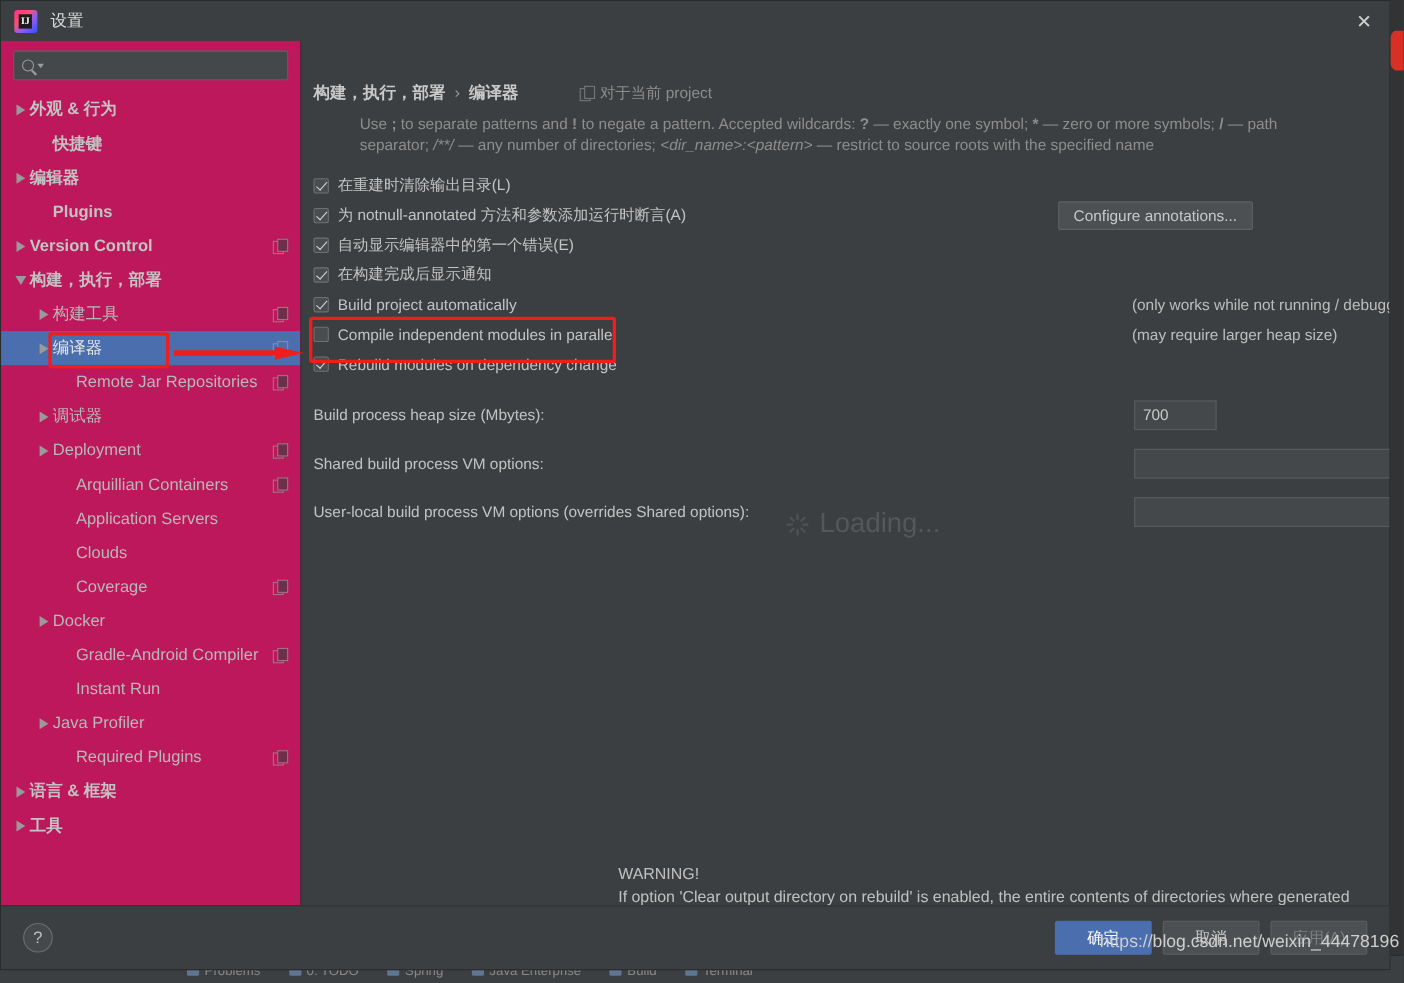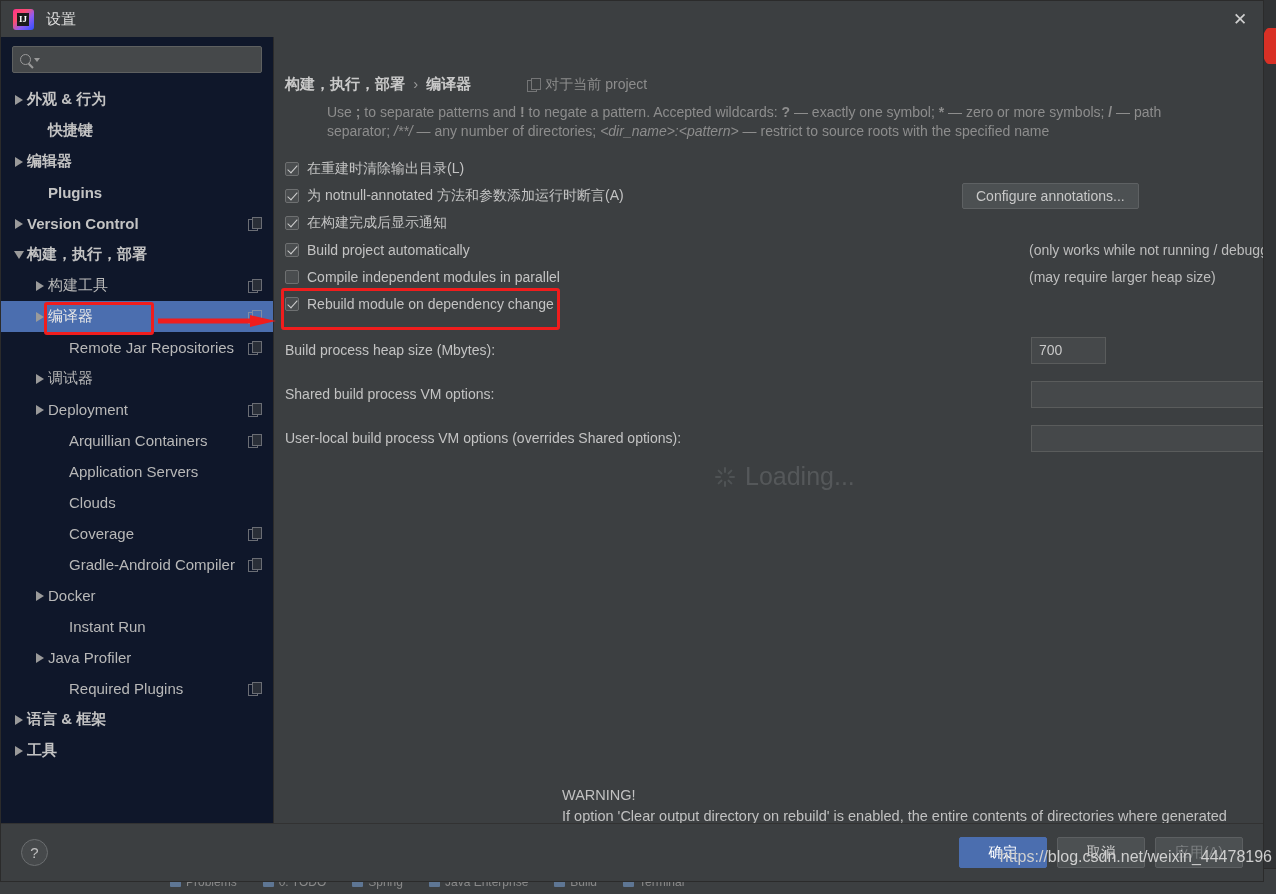--- a/index.html
+++ b/index.html
@@ -72,21 +72,21 @@
     position: absolute; right: 0; top: 0; width: 46px; height: 36px;
     display: flex; align-items: center; justify-content: center;
     color: #cfcfcf; font-size: 17px; cursor: pointer;
   }
 
   
   #dialog-body { flex: 1; display: flex; min-height: 0; }
 
   
   #sidebar {
-    width: 273px; flex: 0 0 273px; background: #0f172a;
+    width: 273px; flex: 0 0 273px; background: #be185d;
     border-right: 1px solid #2b2b2b;
     display: flex; flex-direction: column;
   }
   #search-row { padding: 9px 11px 6px 11px; }
   #search-box {
     height: 27px; background: #45484a; border: 1px solid #5e6060;
     border-radius: 2px; display: flex; align-items: center; padding: 0 7px;
     position: relative;
   }
   #search-box .mag {
@@ -453,30 +453,30 @@
           </div>
           <div class="tree-row" style="padding-left: 52px;">
             <span class="tree-arrow"></span>
             <span class="tree-label">Clouds</span>
           </div>
           <div class="tree-row" style="padding-left: 52px;">
             <span class="tree-arrow"></span>
             <span class="tree-label">Coverage</span>
             <span class="tree-badge"></span>
           </div>
+          <div class="tree-row" style="padding-left: 31px;">
+            <span class="tree-arrow">
+              <span class="tri"></span>
+            </span>
+            <span class="tree-label">Docker</span>
+          </div>
           <div class="tree-row" style="padding-left: 52px;">
             <span class="tree-arrow"></span>
             <span class="tree-label">Gradle-Android Compiler</span>
             <span class="tree-badge"></span>
-          </div>
-          <div class="tree-row" style="padding-left: 31px;">
-            <span class="tree-arrow">
-              <span class="tri"></span>
-            </span>
-            <span class="tree-label">Docker</span>
           </div>
           <div class="tree-row" style="padding-left: 52px;">
             <span class="tree-arrow"></span>
             <span class="tree-label">Instant Run</span>
           </div>
           <div class="tree-row" style="padding-left: 31px;">
             <span class="tree-arrow">
               <span class="tri"></span>
             </span>
             <span class="tree-label">Java Profiler</span>
@@ -525,35 +525,39 @@
             <span class="cb checked"></span>
             <span class="cb-label">在重建时清除输出目录(L)</span>
           </div>
           <div class="cb-row">
             <span class="cb checked"></span>
             <span class="cb-label">为 notnull-annotated 方法和参数添加运行时断言(A)</span>
             <div id="configure-annotations-button">Configure annotations...</div>
           </div>
           <div class="cb-row">
             <span class="cb checked"></span>
+            <span class="cb-label">自动显示编辑器中的第一个错误(E)</span>
+          </div>
+          <div class="cb-row">
+            <span class="cb checked"></span>
             <span class="cb-label">在构建完成后显示通知</span>
           </div>
           <div class="cb-row">
             <span class="cb checked"></span>
             <span class="cb-label">Build project automatically</span>
             <div class="side-note">(only works while not running / debugging)</div>
           </div>
           <div class="cb-row">
             <span class="cb"></span>
             <span class="cb-label">Compile independent modules in parallel</span>
             <div class="side-note">(may require larger heap size)</div>
           </div>
           <div class="cb-row">
             <span class="cb checked"></span>
-            <span class="cb-label">Rebuild module on dependency change</span>
+            <span class="cb-label">Rebuild modules on dependency change</span>
           </div>
         </div>
 
       <div class="field-row" style="margin-top:18px;height:30px;">
         <span class="field-label">Build process heap size (Mbytes):</span>
         <div class="text-input" style="left:757px;width:75px;">
           <input type="text" value="700" style="">
         </div>
       </div>
 

